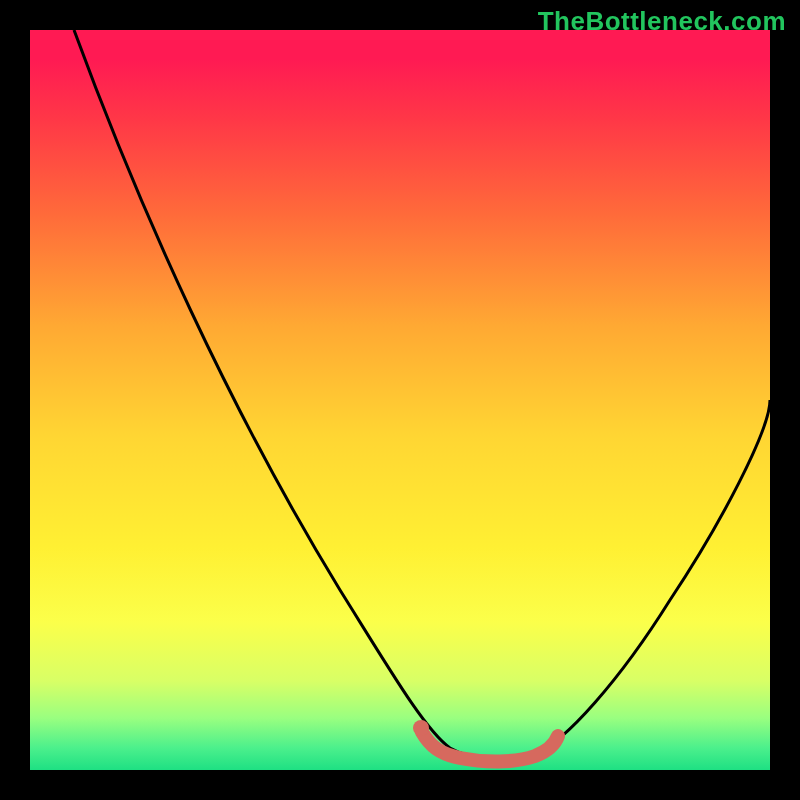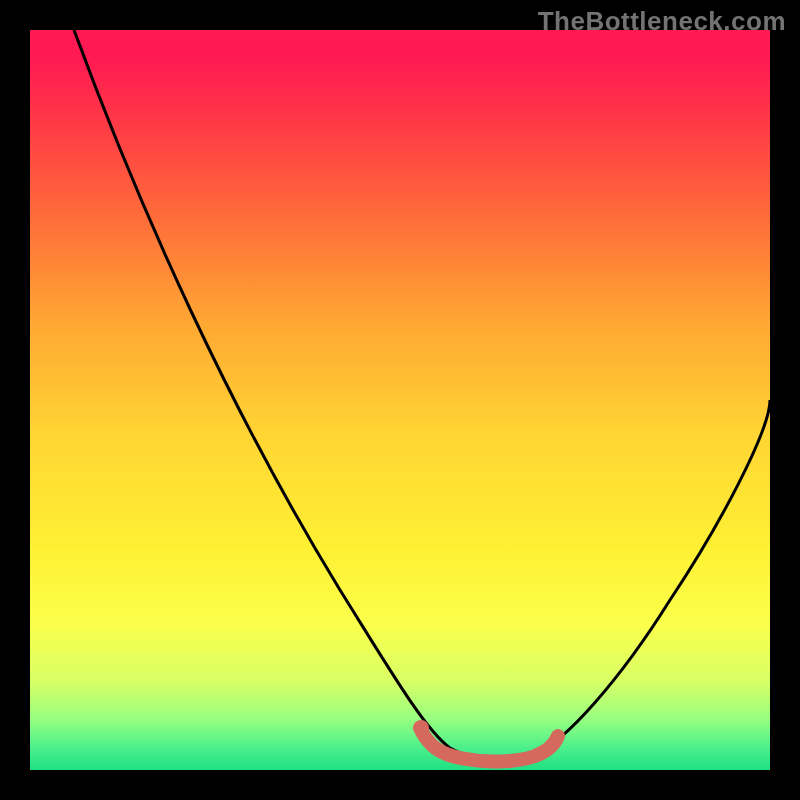--- a/index.html
+++ b/index.html
@@ -14,21 +14,21 @@
   .frame {
     position: relative;
     width: 800px;
     height: 800px;
     background: #000;
   }
   .watermark {
     position: absolute;
     top: 6px;
     right: 14px;
-    color: #737373;
+    color: #22c55e;
     font-size: 26px;
     font-weight: 600;
     letter-spacing: 0.5px;
     z-index: 10;
   }
   .plot-area {
     position: absolute;
     left: 30px;
     top: 30px;
     width: 740px;

